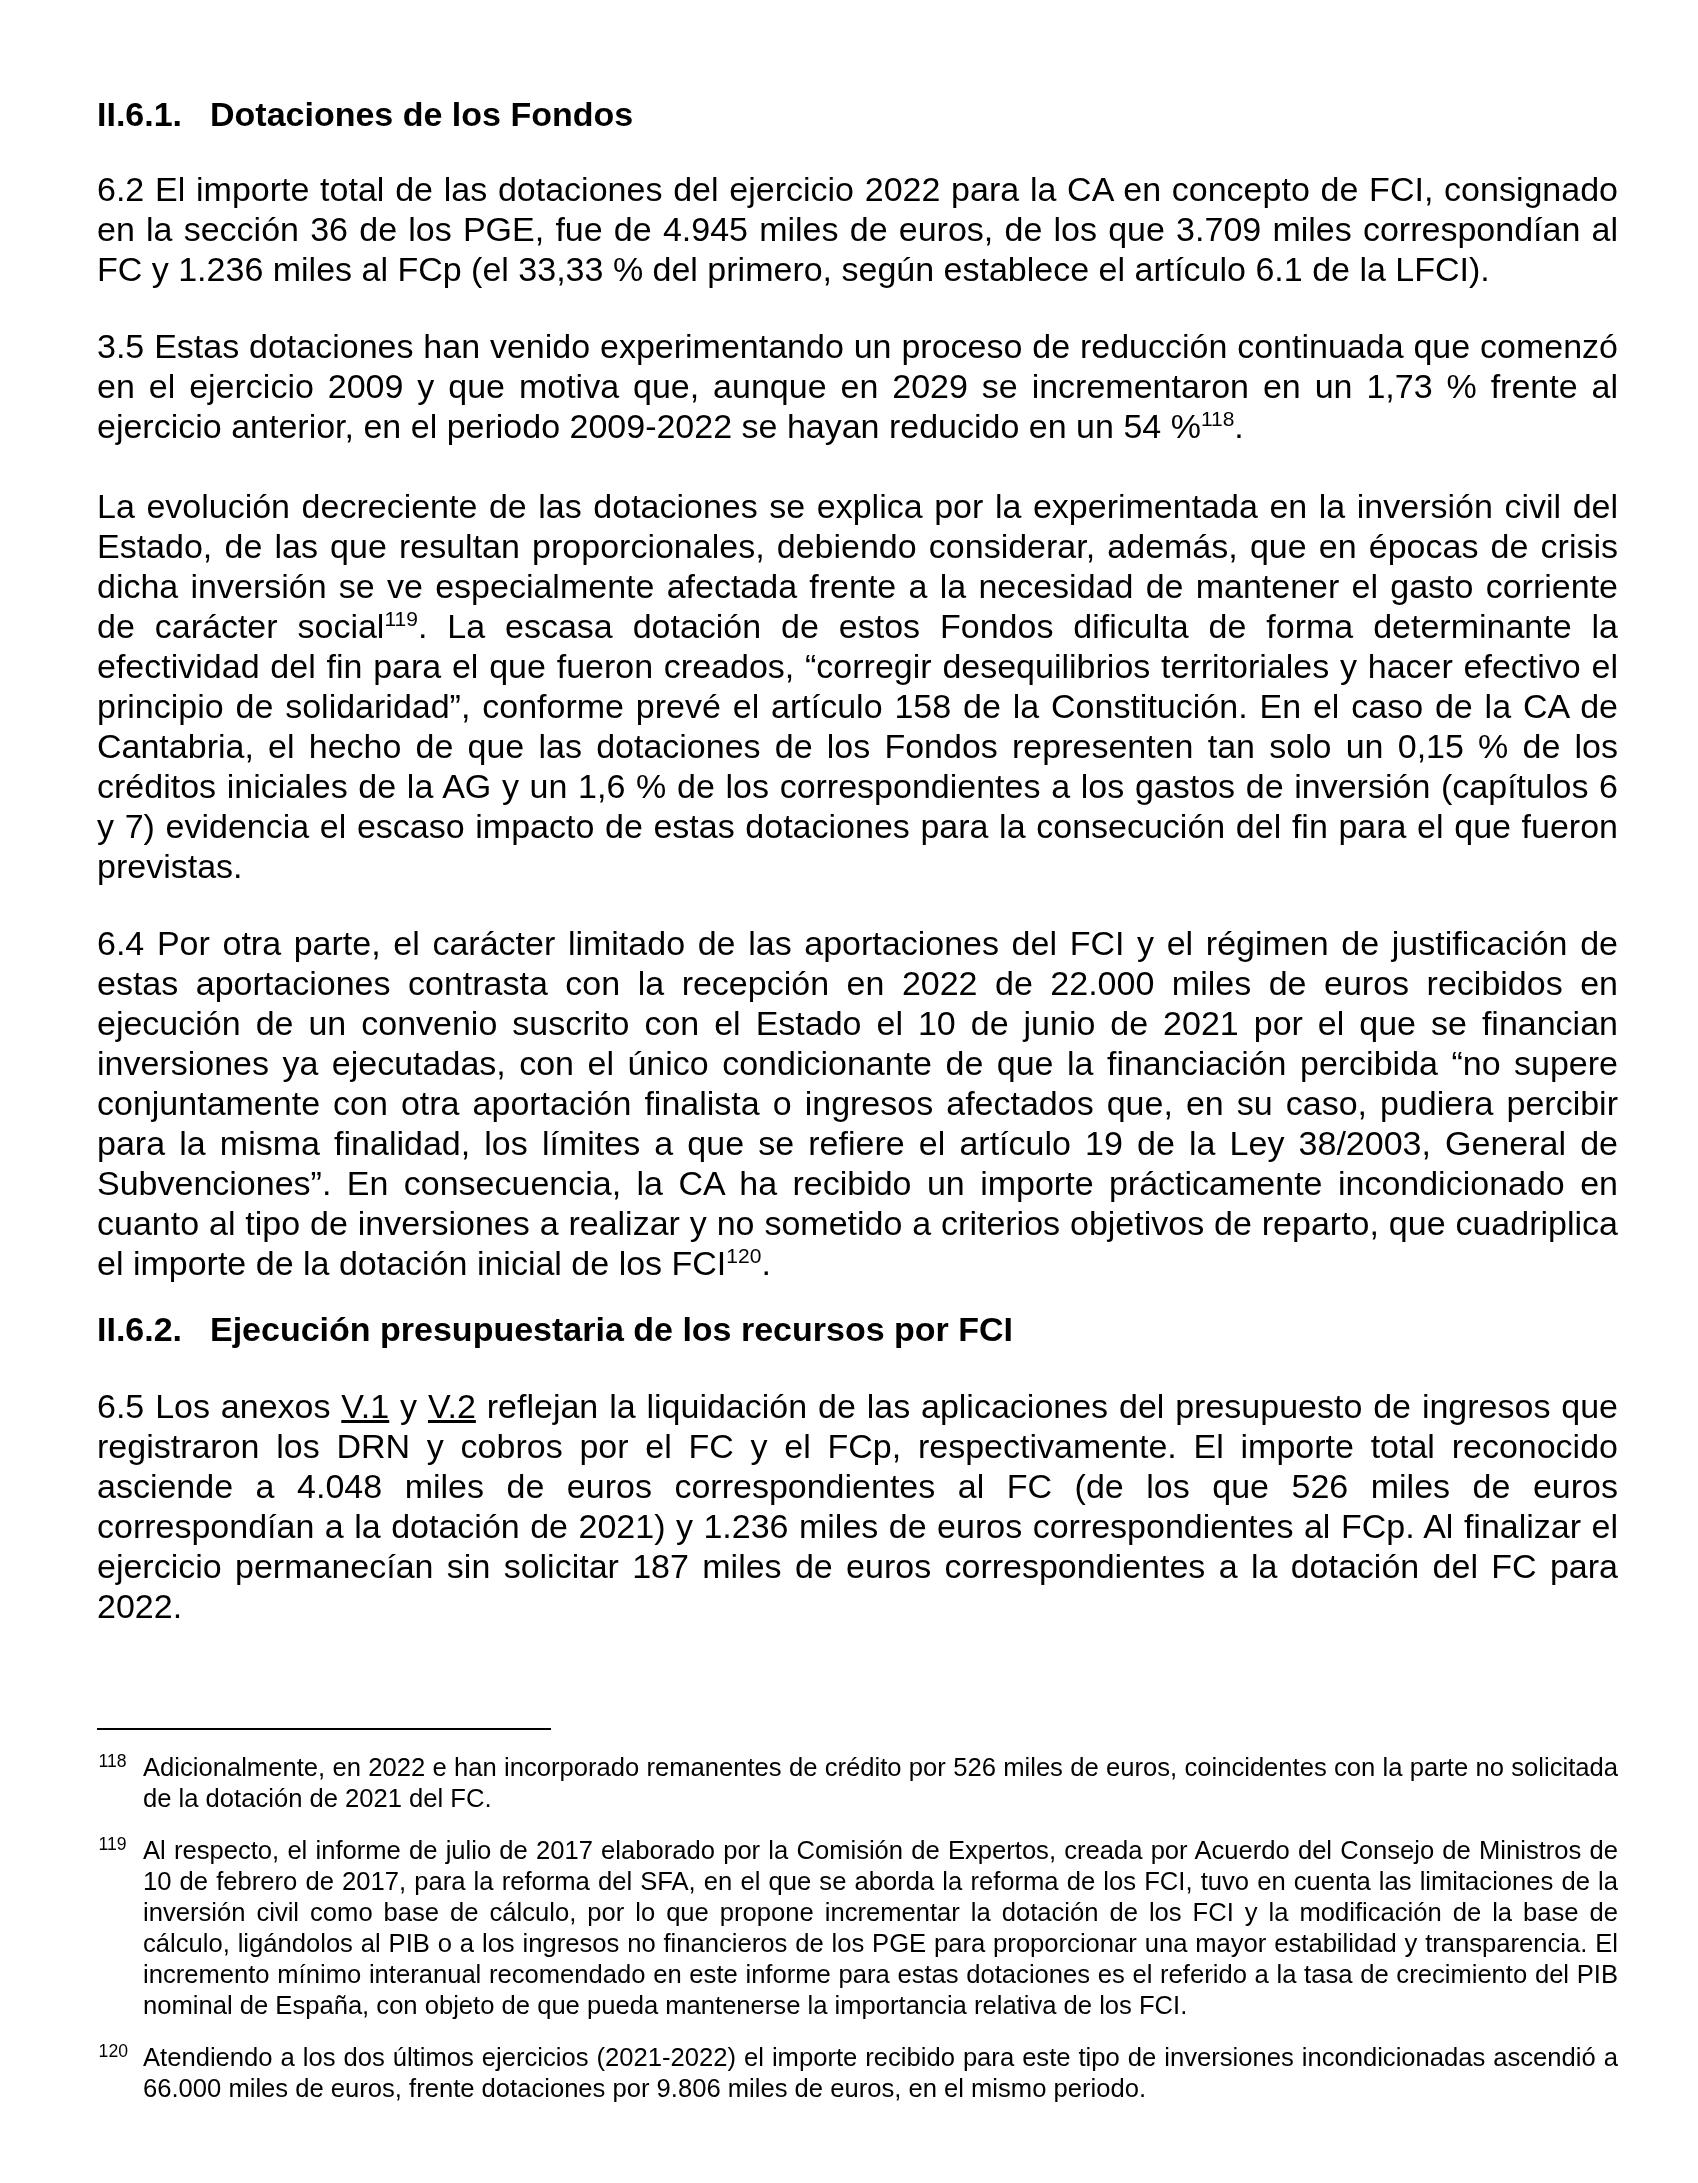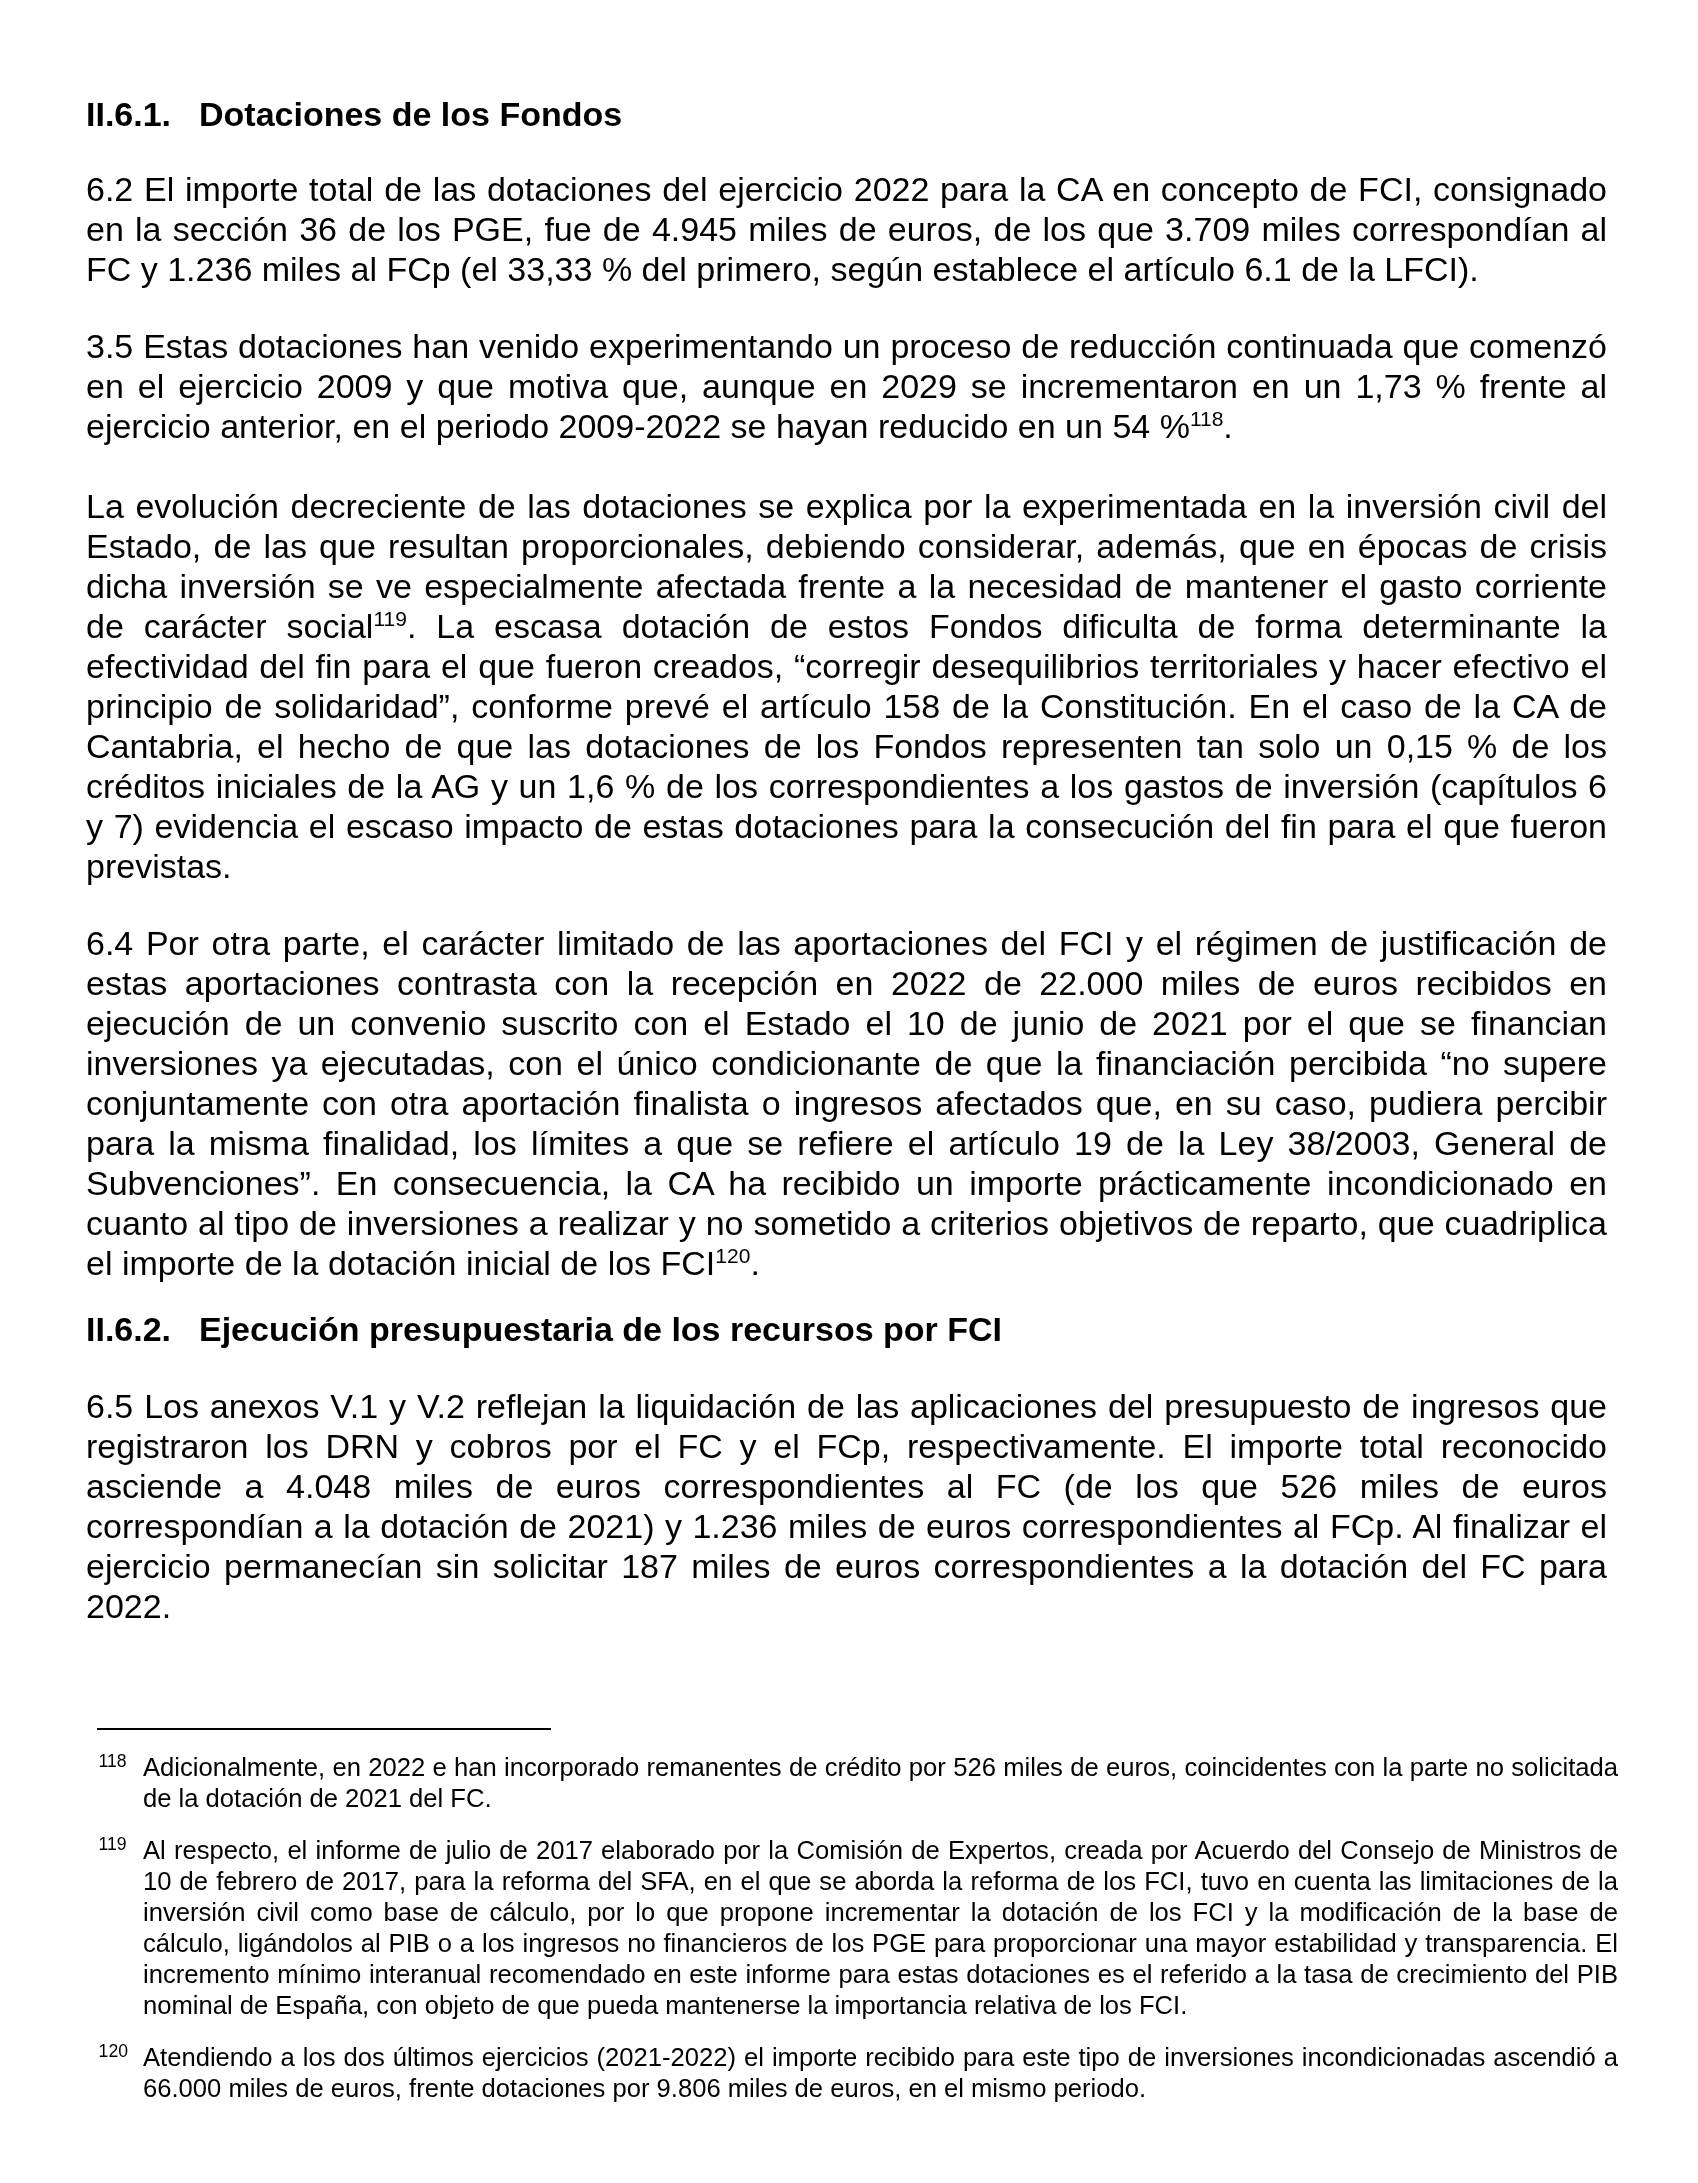--- a/index.html
+++ b/index.html
@@ -6,42 +6,42 @@
   body {
     width: 1699px;
     height: 2183px;
     position: relative;
     overflow: hidden;
     color: #000000;
     font-family: "Liberation Sans", sans-serif;
   }
   .page {
     position: absolute;
-    left: 86px;
+    left: 97px;
     top: 94px;
     width: 1521px;
   }
   .heading {
     font-weight: bold;
     font-size: 34px;
     line-height: 40px;
     margin: 0;
     white-space: nowrap;
   }
   .heading .num { display: inline-block; width: 113px; }
   .para {
     font-size: 34px;
     line-height: 40px;
     text-align: justify;
     text-align-last: left;
     margin: 0;
   }
   .para b { font-weight: normal; }
   .sup { font-size: 21px; vertical-align: super; line-height: 0; }
-  .link { }
+  .link { text-decoration: underline; }
   #h1 { margin-bottom: 35px; }
   #p62 { margin-bottom: 37px; }
   #p63 { margin-bottom: 37px; }
   #p63b { margin-bottom: 37px; margin-top: 40px; }
   #p64 { margin-bottom: 26px; }
   #h2 { margin-bottom: 37px; }
   .rule {
     position: absolute;
     left: 97px;
     top: 1728px;

